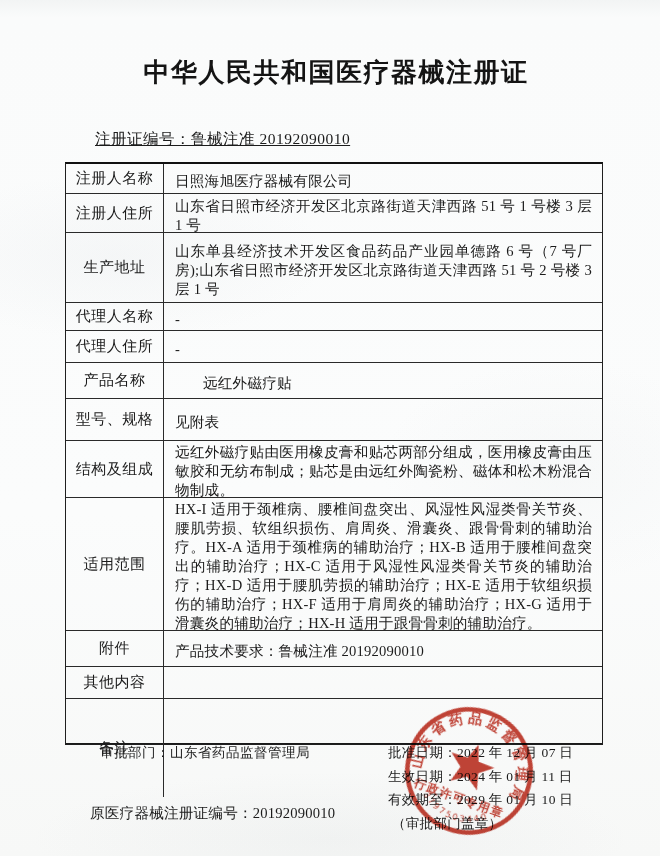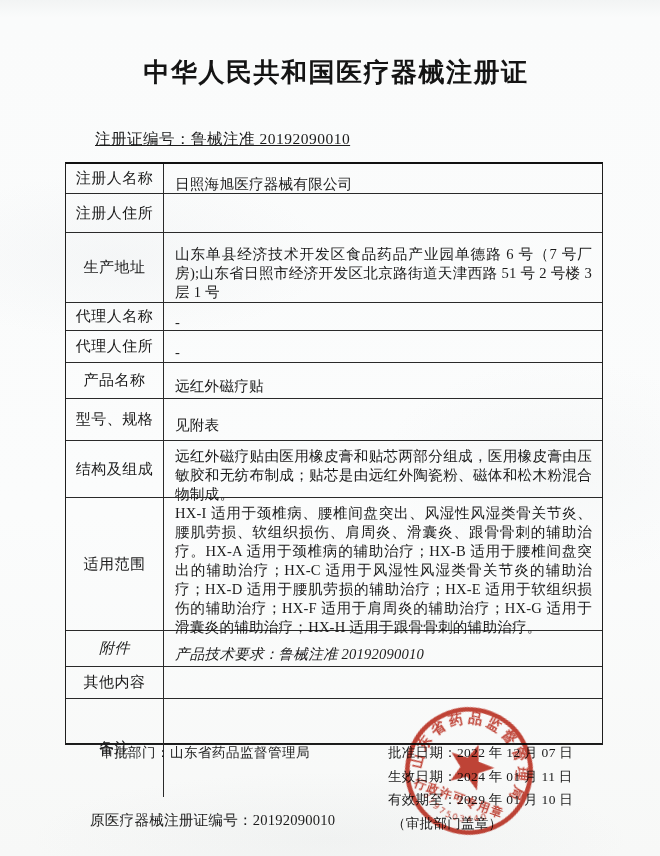--- a/index.html
+++ b/index.html
@@ -33,37 +33,37 @@
   .trow:last-child { border-bottom: 1.5px solid #1a1a1a; }
   .tcell-label {
     width: 98px; flex: 0 0 98px;
     border-right: 1px solid #2a2a2a;
     display: flex; align-items: center; justify-content: center;
     font-size: 15px; letter-spacing: 0.5px;
     text-align: left;
   }
   .tcell-value {
     flex: 1 1 auto;
-    padding: 14px 10px 2px 11px;
+    padding: 7px 10px 2px 11px;
     font-size: 14.6px; line-height: 19px;
     display: flex; flex-direction: column; justify-content: center;
     letter-spacing: 0.2px;
     text-align: justify;
   }
   
   .trow:nth-child(1)  { height: 30px; }
   .trow:nth-child(2)  { height: 39px; }
   .trow:nth-child(3)  { height: 70px; }
   .trow:nth-child(4)  { height: 28px; }
   .trow:nth-child(5)  { height: 32px; }
-  .trow:nth-child(6)  { height: 36px; }
+  .trow:nth-child(6)  { height: 36px; gap: 28px; }
   .trow:nth-child(7)  { height: 42px; }
   .trow:nth-child(8)  { height: 57px; }
   .trow:nth-child(9)  { height: 133px; }
-  .trow:nth-child(10) { height: 36px; font-style: italic; }
+  .trow:nth-child(10) { height: 36px; }
   .trow:nth-child(11) { height: 32px; }
   .trow:nth-child(12) { height: 45px; flex-direction: column; }
   .trow:nth-child(12) .tcell-value { padding-left: 24px; }
 
   .footer { position: absolute; top: 741px; left: 0; width: 660px; font-size: 13.5px; }
   .dept-line { position: absolute; top: 3px; left: 100px; letter-spacing: 0.5px; }
   .date-block { position: absolute; top: 0; left: 388px; width: 260px; line-height: 23.5px; letter-spacing: 0.3px; }
   .date-block .stamp-note { padding-left: 4px; }
 
   
@@ -96,20 +96,21 @@
 </div>
 
 <div class="cert-table" id="cert-table">
   <div class="trow">
     <div class="tcell-label">注册人名称</div>
     <div class="tcell-value">日照海旭医疗器械有限公司</div>
   </div>
 
   <div class="trow">
     <div class="tcell-label">注册人住所</div>
+    <div class="tcell-value">山东省日照市经济开发区北京路街道天津西路 51 号 1 号楼 3 层 1 号</div>
   </div>
 
   <div class="trow">
     <div class="tcell-label">生产地址</div>
     <div class="tcell-value">山东单县经济技术开发区食品药品产业园单德路 6 号（7 号厂房);山东省日照市经济开发区北京路街道天津西路 51 号 2 号楼 3 层 1 号</div>
   </div>
 
   <div class="trow">
     <div class="tcell-label">代理人名称</div>
     <div class="tcell-value">-</div>

